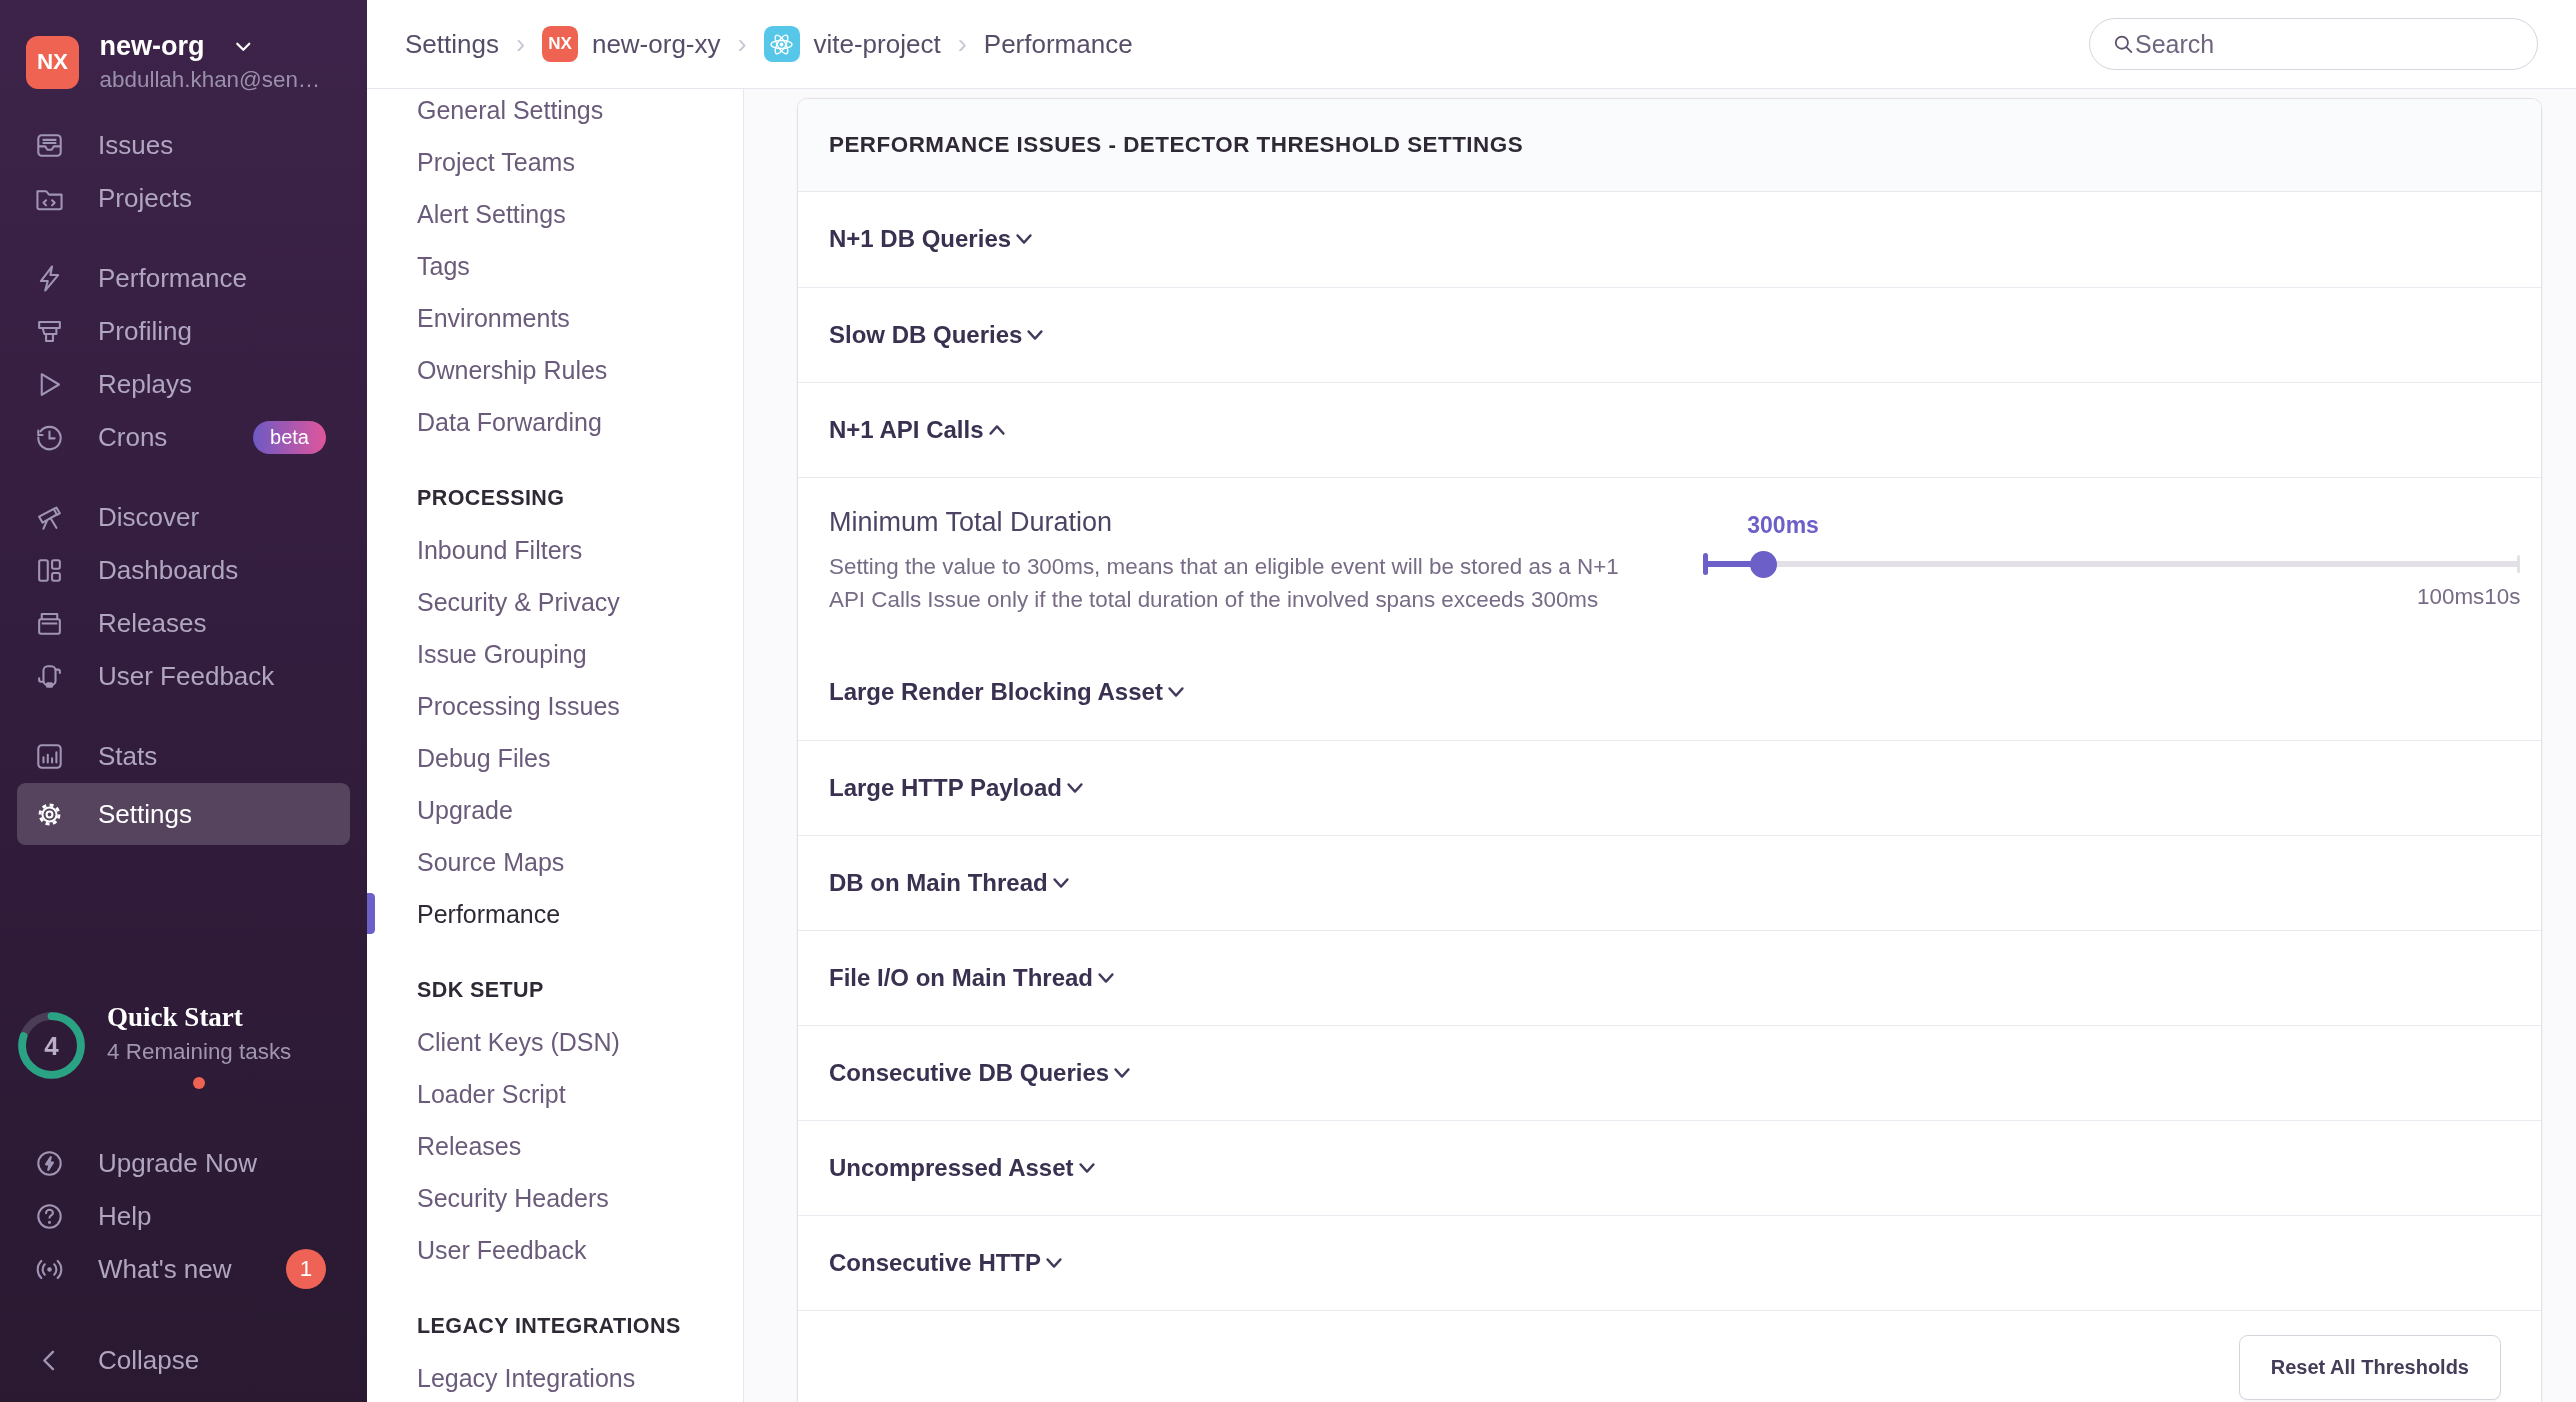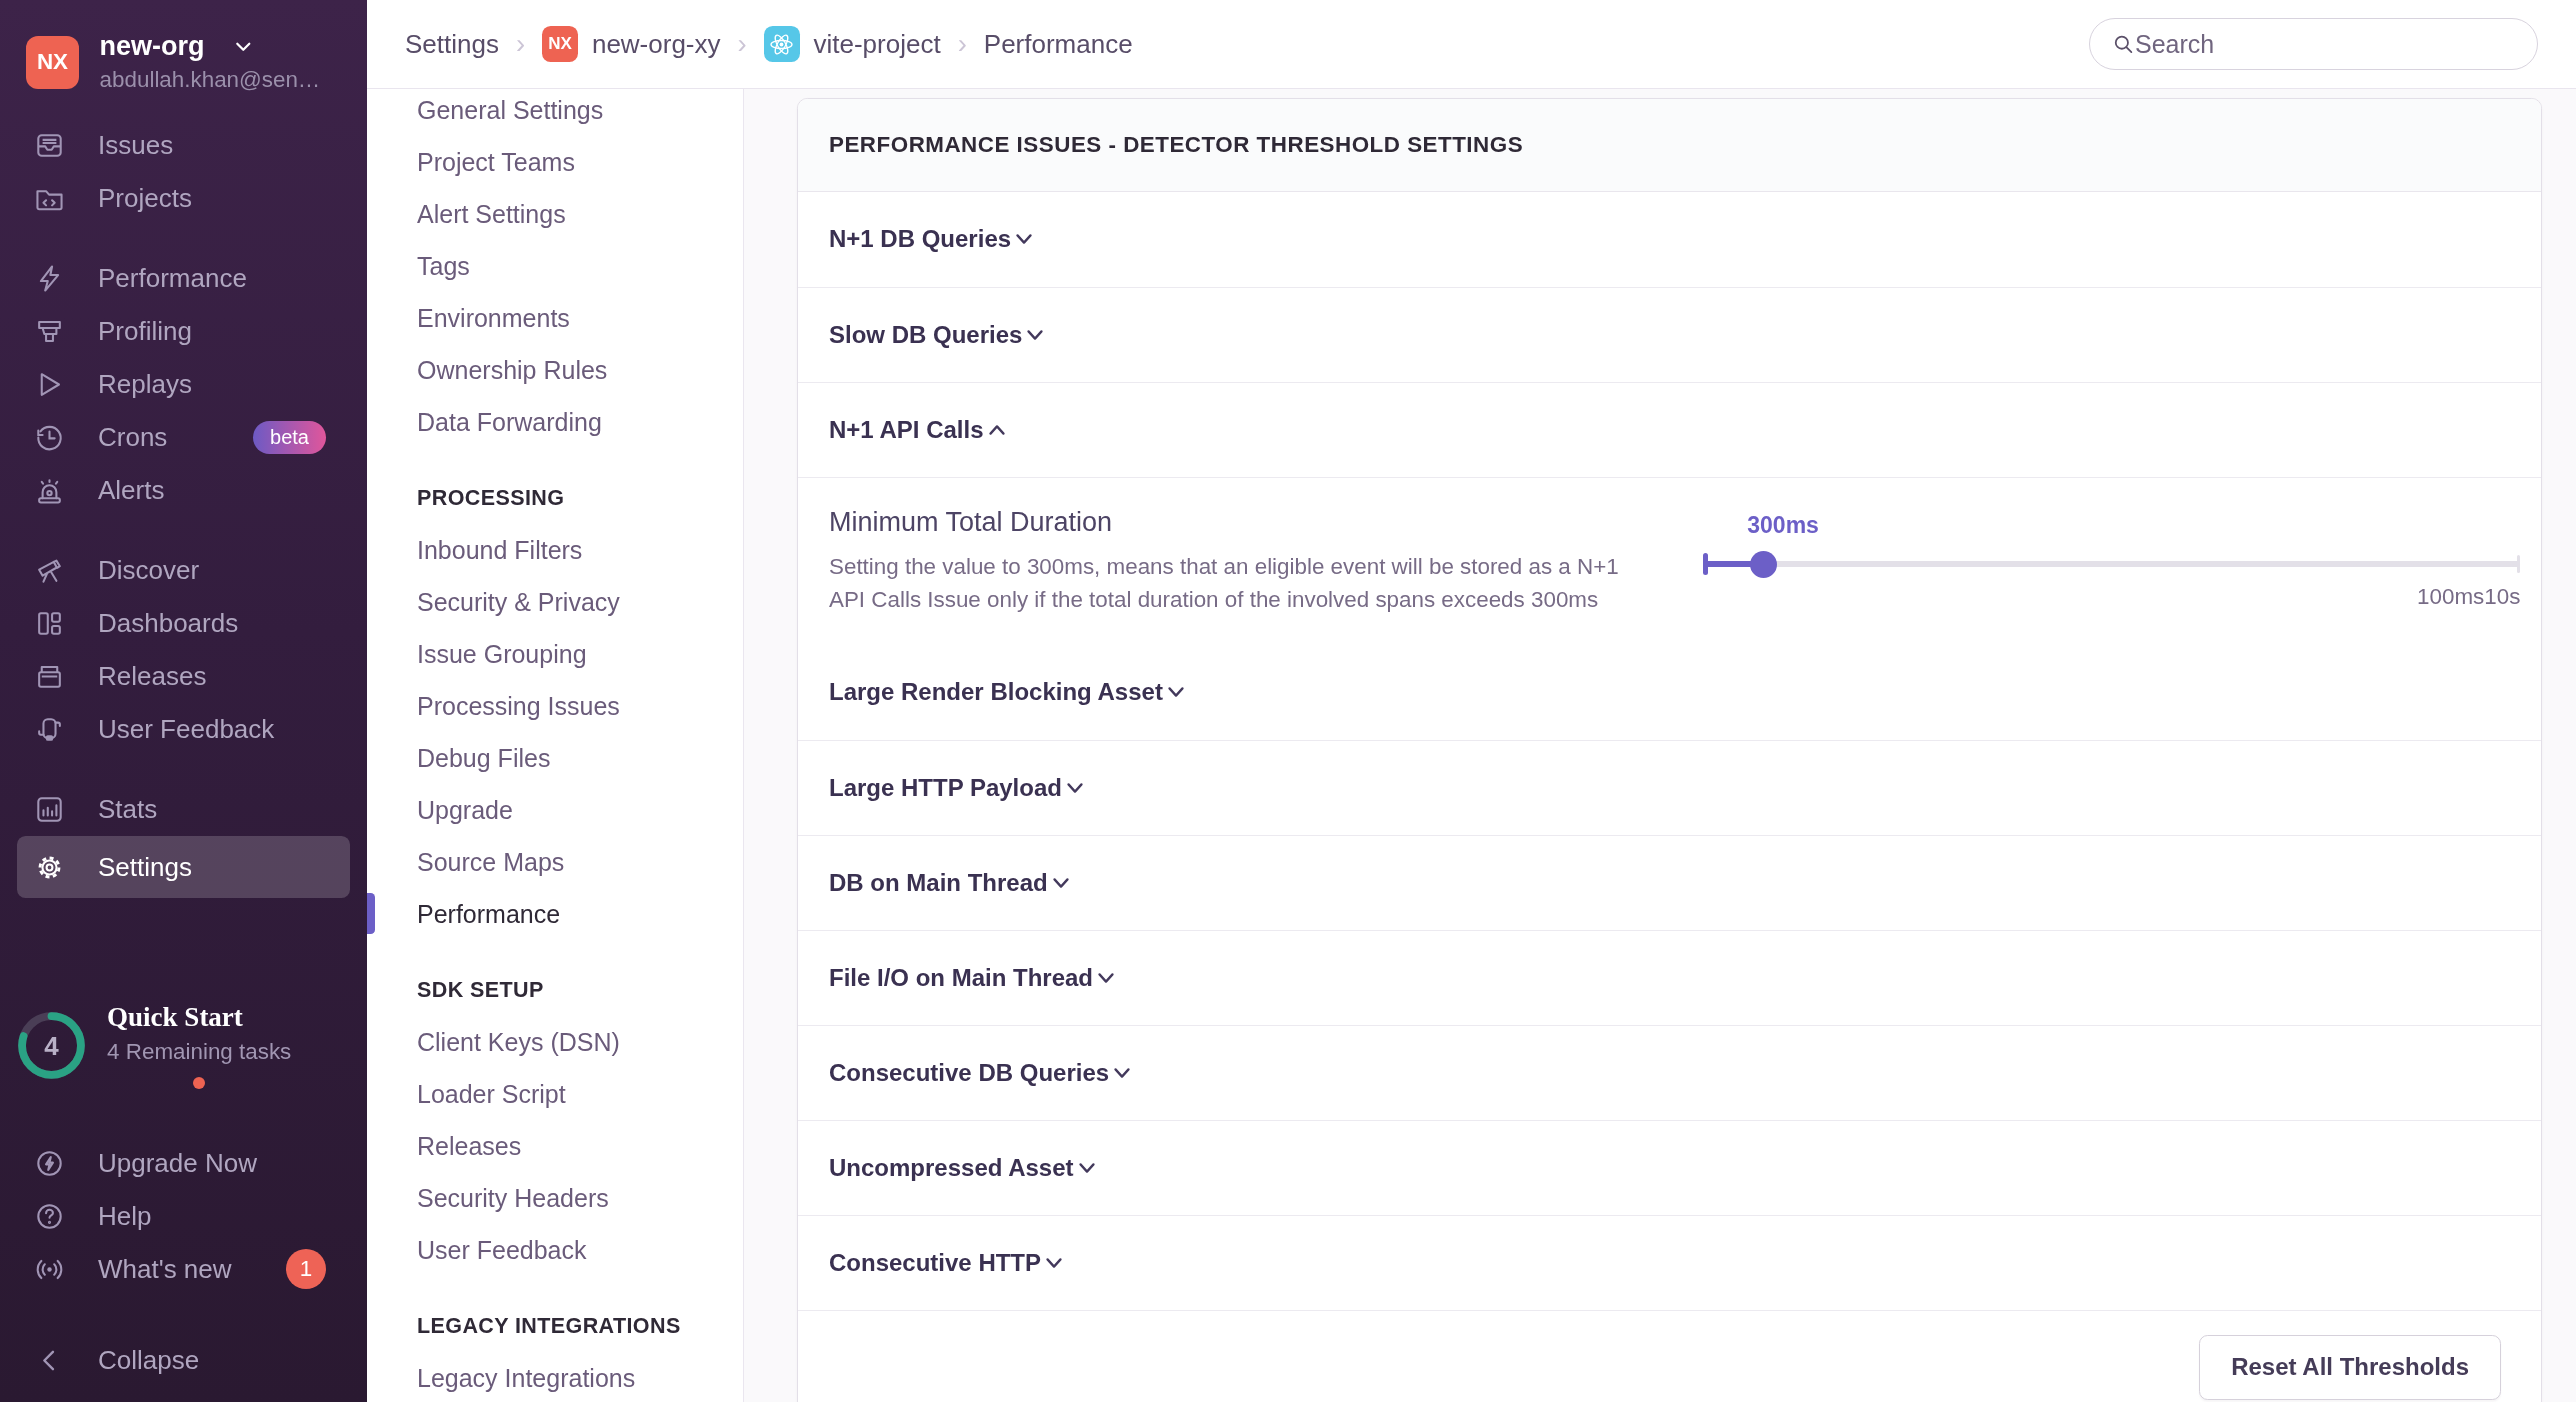--- a/index.html
+++ b/index.html
@@ -90,21 +90,21 @@
   .track-wrap { position:relative; height:27.5px; cursor:pointer; }
   .track { position:absolute; top:11.2px; left:0; right:0; height:6px; border-radius:3.4px; background:#e3e0e8; }
   .track-fill { position:absolute; top:11.2px; left:0; height:6px; border-radius:3.4px; background:#6C5FC7; }
   .tick-start { position:absolute; left:0; top:3.4px; width:4.3px; height:21.5px; border-radius:2.6px; background:#6C5FC7; }
   .tick-end { position:absolute; right:0; top:5.2px; width:3.4px; height:18px; border-radius:2.6px; background:#e3e0e8; }
   .thumb { position:absolute; top:0.9px; width:27px; height:27px; border-radius:50%; background:#6C5FC7; cursor:grab; }
   .slider-minmax { display:flex; justify-content:flex-end; font-size:22.4px; color:#776b86; margin-top:6.9px; }
 
   .panel-footer { display:flex; justify-content:flex-end; padding:24px 40px 36px 31px; background:#fff; }
   .reset-btn { background:#fff; border:1.7px solid #d6d1db; border-radius:8.6px; height:65px; padding:0 31px;
-    font-size:24px; font-weight:bold; color:#453c58; cursor:pointer;
+    font-size:20px; font-weight:bold; color:#453c58; cursor:pointer;
     font-family:"Liberation Sans","DejaVu Sans",sans-serif; box-shadow:0 1.7px 1.7px rgba(40,30,60,0.04); }
 
   svg { display:block; }
 </style>
 </head>
 <body>
 
 <div class="app">
 
   <aside class="sidebar">
@@ -172,31 +172,20 @@
       <div class="nav-item">
         <span class="ic">
             <svg width="31" height="31" viewBox="0 0 36 36" fill="none" stroke="currentColor" stroke-width="2.4" stroke-linecap="round">
               <path d="M7.5 11A13 13 0 1 1 5 18"></path>
               <path d="M5 10v5h5"></path>
               <path d="M18 11v8h6"></path>
             </svg>
           </span>
         <span>Crons</span>
         <span class="badge-beta">beta</span>
-      </div>
-      <div class="nav-item">
-        <span class="ic">
-            <svg width="31" height="31" viewBox="0 0 36 36" fill="none" stroke="currentColor" stroke-width="2.4" stroke-linecap="round" stroke-linejoin="round">
-              <path d="M10 27v-7a8 8 0 0 1 16 0v7"></path>
-              <rect x="6" y="27" width="24" height="5" rx="2"></rect>
-              <path d="M18 6v2M9 8l1.5 2M27 8l-1.5 2"></path>
-              <circle cx="18" cy="21" r="2.5"></circle>
-            </svg>
-          </span>
-        <span>Alerts</span>
       </div>
     </div>
     <div class="nav-gap"></div>
 
     <div class="nav-group">
       <div class="nav-item">
         <span class="ic">
             <svg width="31" height="31" viewBox="0 0 36 36" fill="none" stroke="currentColor" stroke-width="2.4" stroke-linecap="round" stroke-linejoin="round">
               <path d="M6 17l17-9 3.5 6.5L10 24z"></path>
               <path d="M23 8l3-1.5L30 13l-3 1.8"></path>

